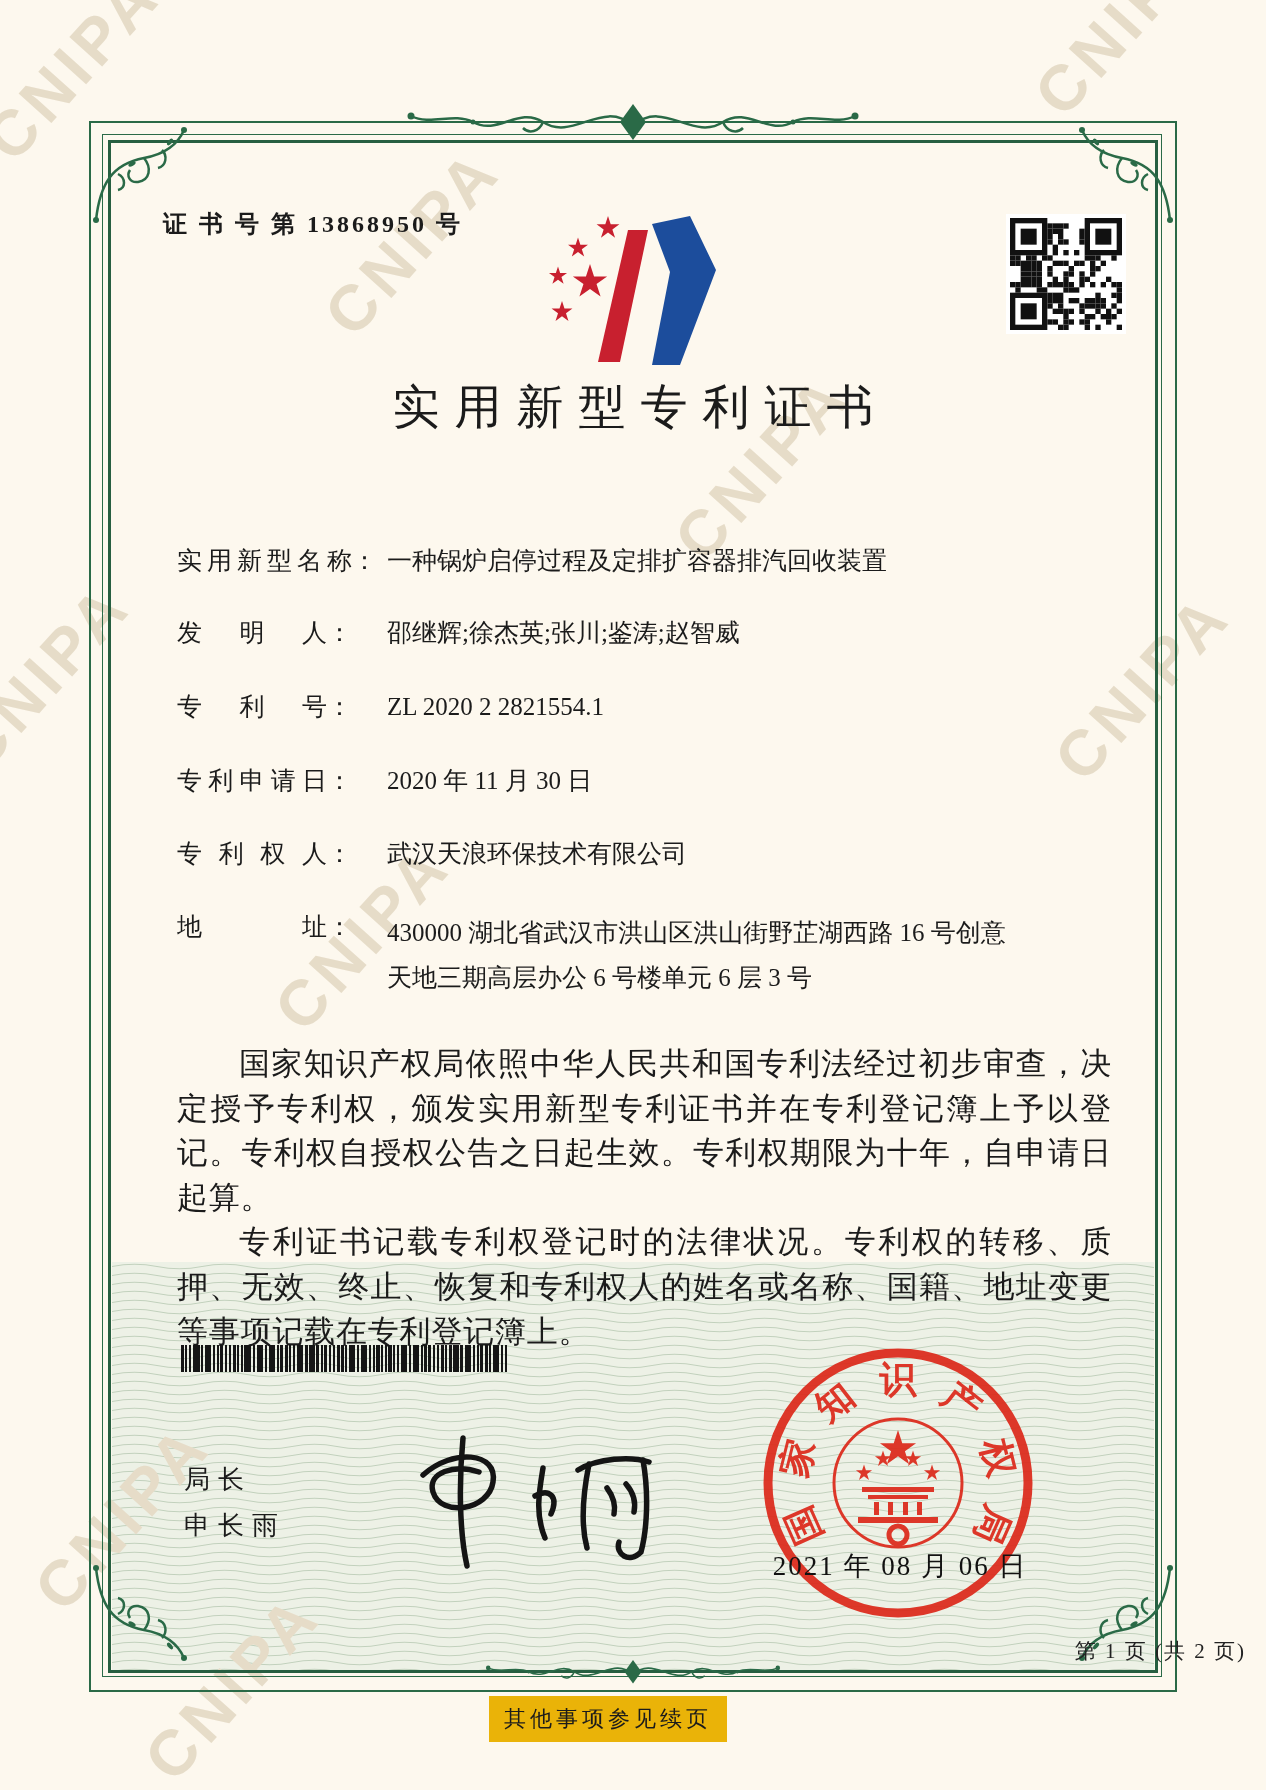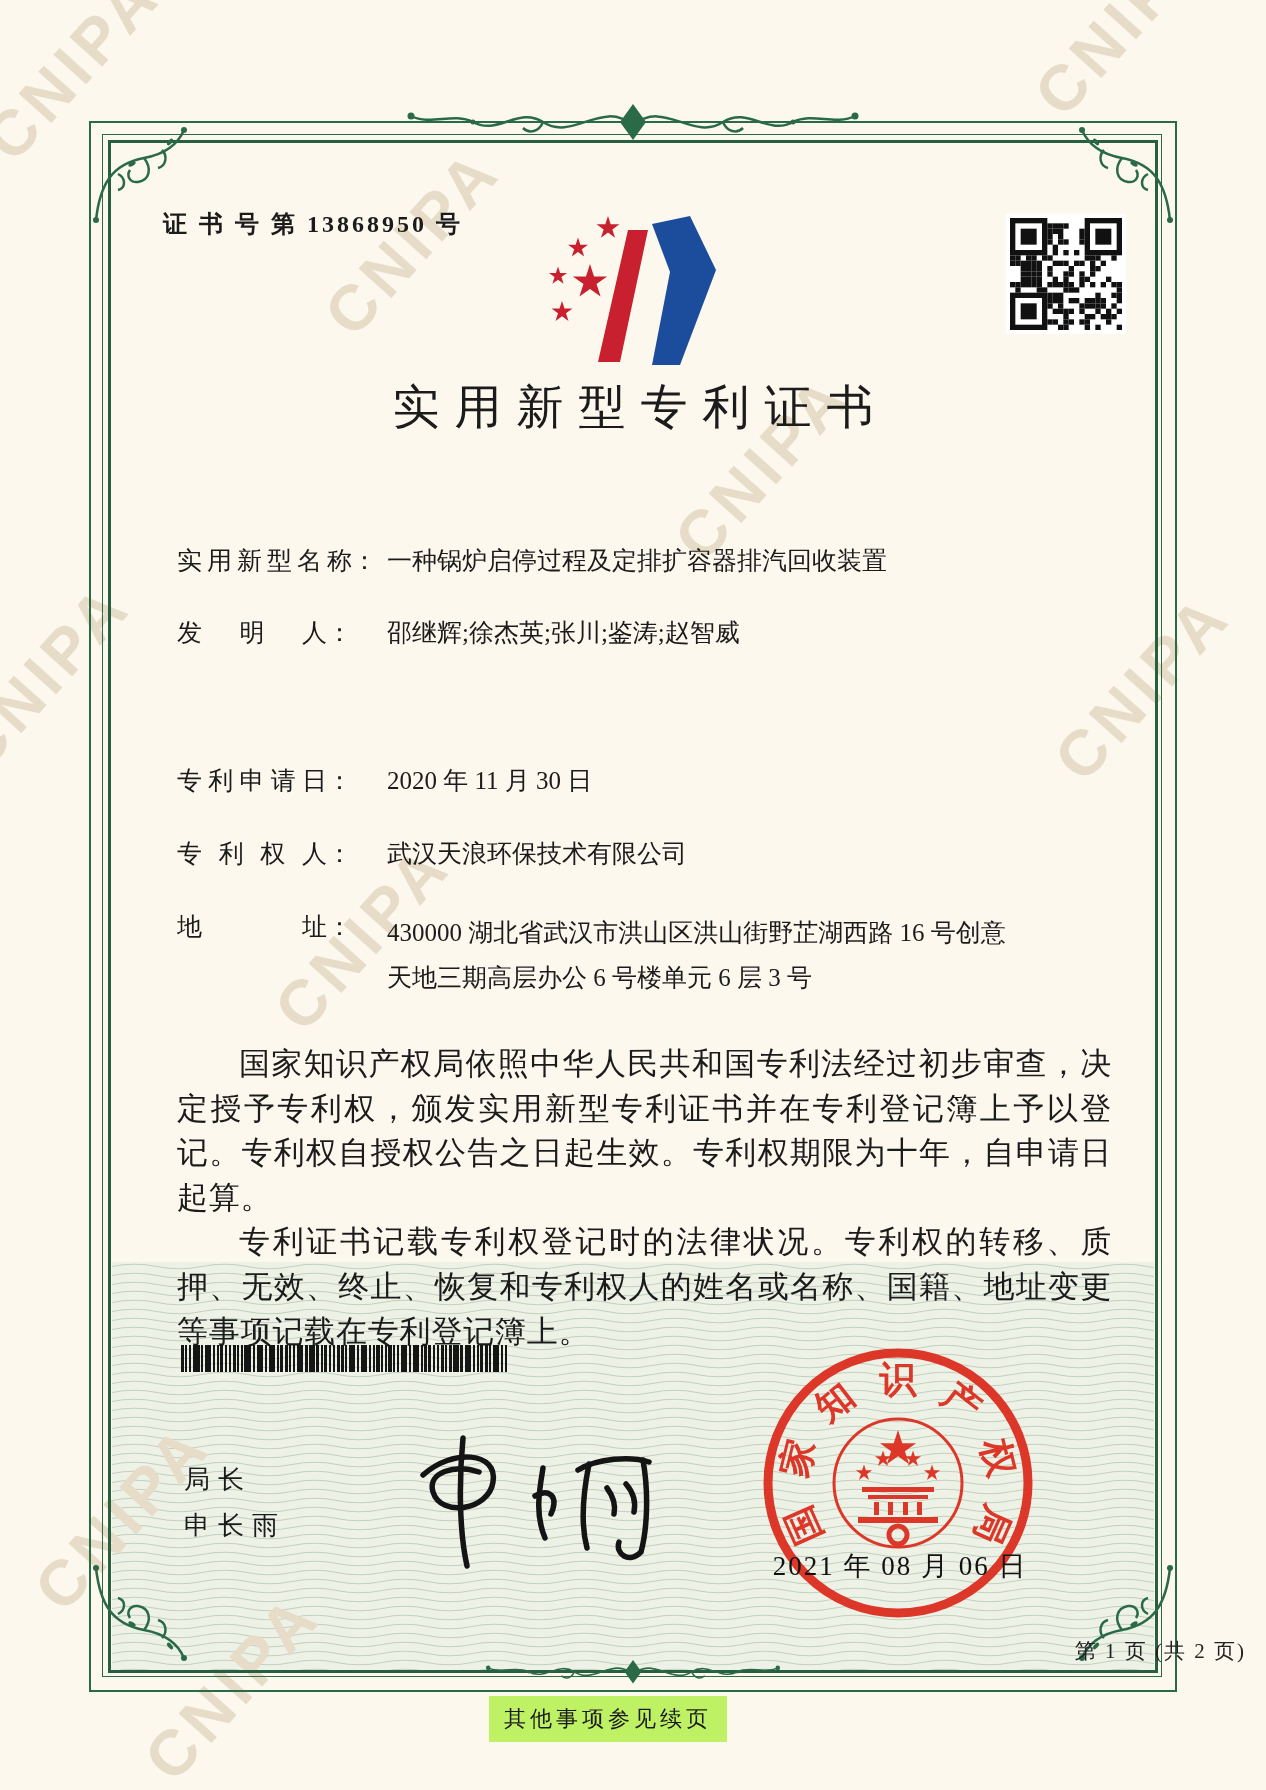--- a/index.html
+++ b/index.html
@@ -52,21 +52,21 @@
             font-family:"Liberation Sans","DejaVu Sans",sans-serif;}
   .dirname{position:absolute;left:184px;top:1508px;z-index:5;font-size:26px;letter-spacing:8px;
            font-family:"Liberation Sans","DejaVu Sans",sans-serif;}
   .sig{position:absolute;left:393px;top:1425px;z-index:6;}
   .seal{position:absolute;left:758px;top:1343px;z-index:6;opacity:0.93;}
   .sealdate{position:absolute;left:745px;top:1548px;width:310px;text-align:center;z-index:7;
             font-size:27px;letter-spacing:2px;color:#111;}
   .pageinfo{position:absolute;left:0;top:1637px;width:1202px;text-align:right;z-index:5;
             font-size:21px;letter-spacing:2px;color:#222;padding-left:44px;}
   .note{position:absolute;left:489px;top:1696px;width:238px;height:46px;z-index:5;
-        background:#bef264;display:flex;align-items:center;justify-content:center;
+        background:#eab308;display:flex;align-items:center;justify-content:center;
         font-size:22px;letter-spacing:4px;}
   .mirX{transform:scaleX(-1);} .mirY{transform:scaleY(-1);} .mirXY{transform:scale(-1,-1);}
 </style>
 </head>
 <body>
 
 <div class="page">
 
   <svg width="0" height="0" style="position:absolute">
     <defs>
@@ -314,20 +314,23 @@
     </svg>
 
   <div class="title">实用新型专利证书</div>
 
   <div class="row" style="top:544px">
     <span class="lbl" style="width:175px">实用新型名称</span><span>：</span><span class="val">一种锅炉启停过程及定排扩容器排汽回收装置</span>
   </div>
   <div class="row" style="top:616px">
     <span class="lbl">发明人</span><span>：</span><span class="val" style="margin-left:35px">邵继辉;徐杰英;张川;鉴涛;赵智威</span>
   </div>
+  <div class="row" style="top:690px">
+    <span class="lbl">专利号</span><span>：</span><span class="val" style="margin-left:35px">ZL 2020 2 2821554.1</span>
+  </div>
   <div class="row" style="top:764px">
     <span class="lbl">专利申请日</span><span>：</span><span class="val" style="margin-left:35px">2020 年 11 月 30 日</span>
   </div>
   <div class="row" style="top:837px">
     <span class="lbl">专利权人</span><span>：</span><span class="val" style="margin-left:35px">武汉天浪环保技术有限公司</span>
   </div>
   <div class="row" style="top:910px">
     <span class="lbl">地址</span><span>：</span><span class="val val-block" style="margin-left:35px"><span>430000 湖北省武汉市洪山区洪山街野芷湖西路 16 号创意</span><br><span>天地三期高层办公 6 号楼单元 6 层 3 号</span></span>
   </div>
 

